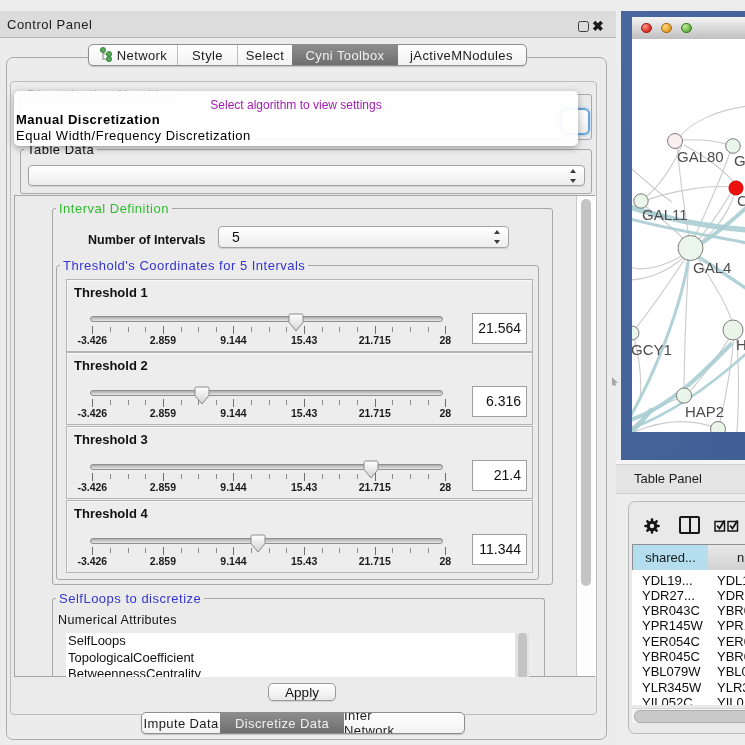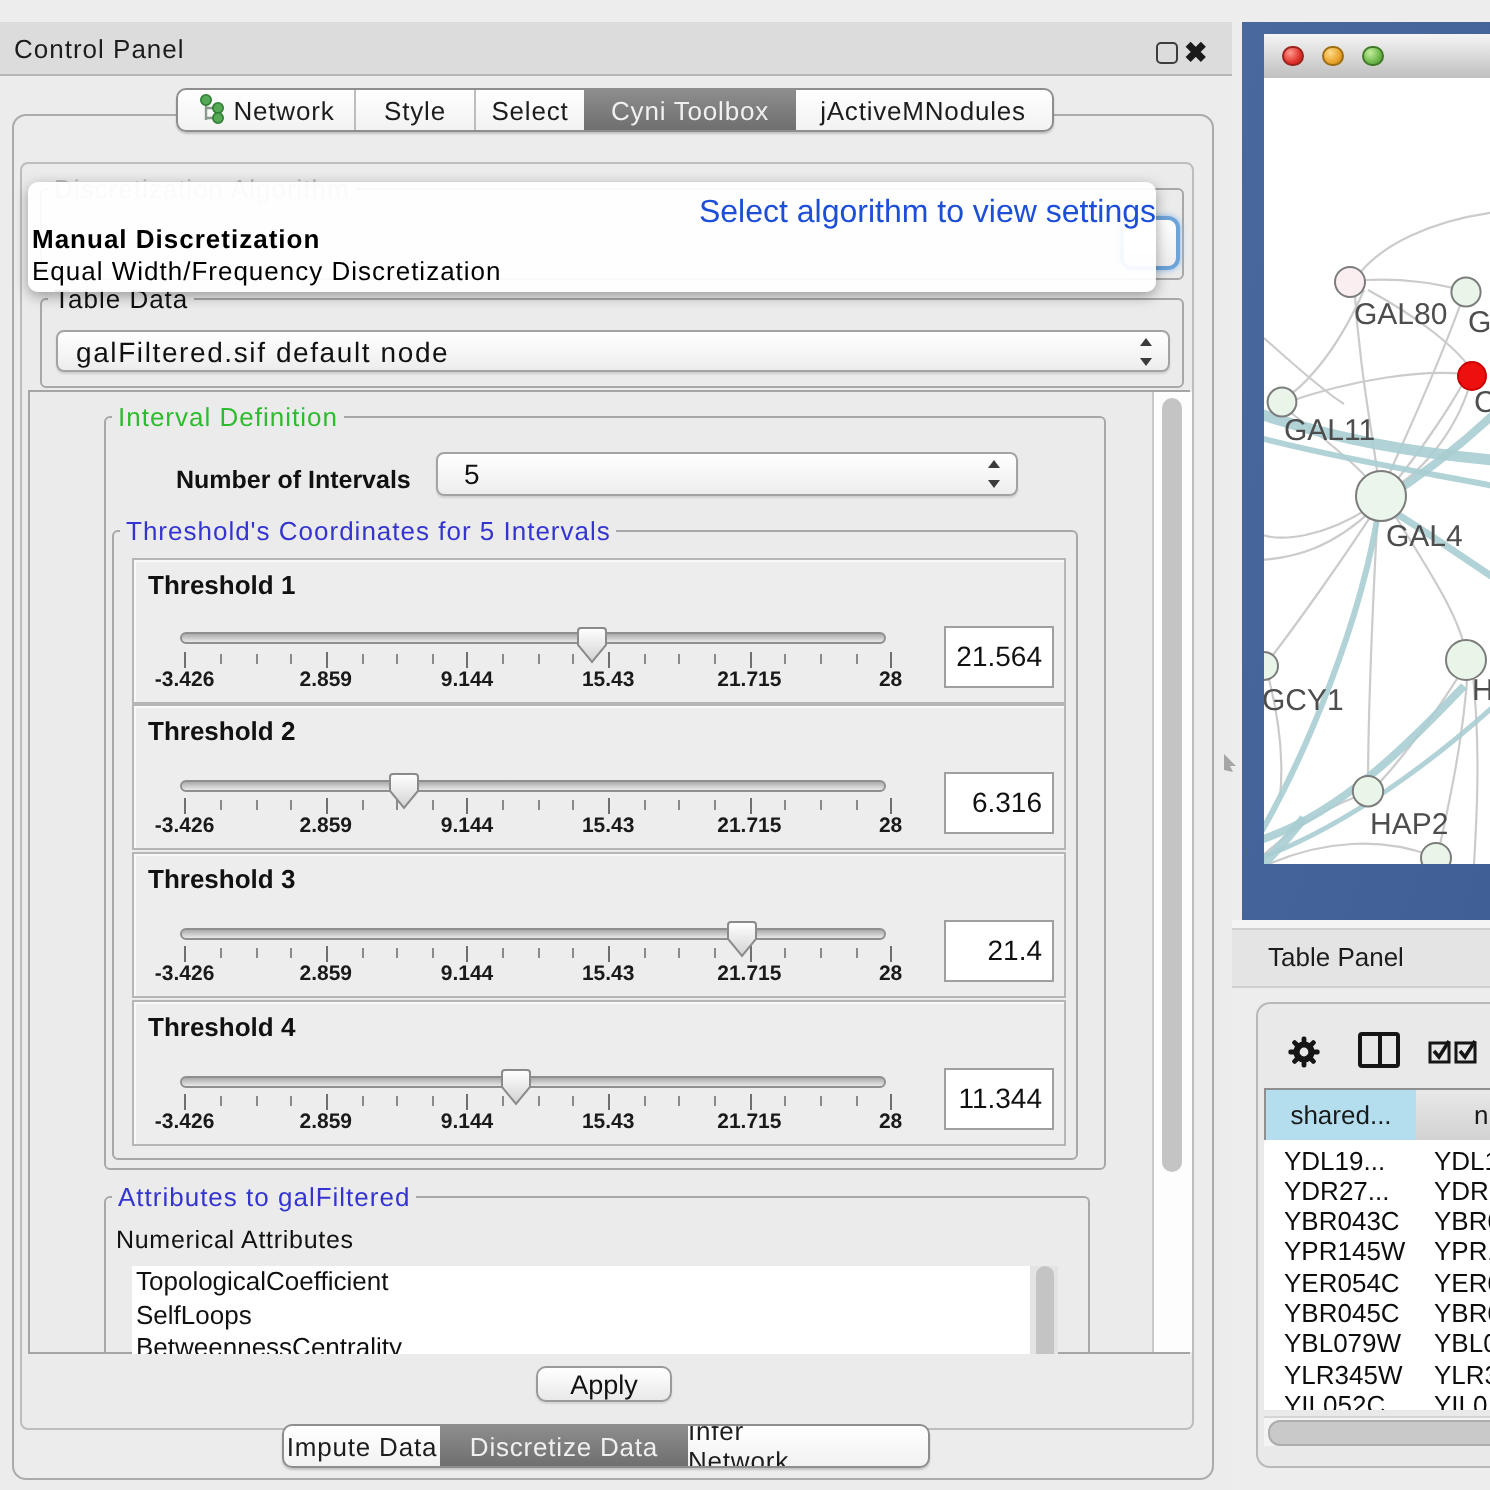--- a/index.html
+++ b/index.html
@@ -96,26 +96,25 @@
   <div class="abs grp" style="left:20px;top:83px;width:570px;height:44px;">
     <span class="gt" style="color:#b9b9b9;">Discretization Algorithm</span>
   </div>
 
   <div class="abs" style="left:560px;top:97px;width:26px;height:23px;border:2px solid #6da3d8;border-radius:6px;box-shadow:0 0 3px #85b7e8;background:linear-gradient(#fff,#ededed);"></div>
 
   <div class="abs grp" style="left:20px;top:138px;width:570px;height:43px;">
     <span class="gt" style="color:#111;">Table Data</span>
   </div>
   <div class="abs combo" style="left:28px;top:154px;width:555px;height:19px;">
-    <span class="ct">galFiltered.sif default node</span>
       <span class="arr"></span>
   </div>
 
   <div class="abs" style="left:14px;top:80px;width:564px;height:55px;background:rgba(255,255,255,0.93);border-radius:5px;box-shadow:0 2px 7px rgba(0,0,0,0.35);z-index:30;">
-    <div style="position:absolute;left:0;top:7px;width:100%;text-align:right;font-size:16px;color:#1d4ed8;">Select algorithm to view settings</div>
+    <div style="position:absolute;left:0;top:7px;width:100%;text-align:center;font-size:12px;color:#a21caf;">Select algorithm to view settings</div>
     <div style="position:absolute;left:2px;top:21px;font-size:13px;letter-spacing:0.5px;font-weight:bold;color:#000;">Manual Discretization</div>
     <div style="position:absolute;left:2px;top:37px;font-size:13px;letter-spacing:0.5px;color:#000;">Equal Width/Frequency Discretization</div>
   </div>
 
   <div class="abs" style="left:14px;top:184px;width:581px;height:482px;border:1px solid #a5a5a5;background:#ebebeb;box-sizing:border-box;"></div>
 
   <div class="abs" style="left:576px;top:185px;width:19px;height:480px;background:#fdfdfd;border-left:1px solid #c9c9c9;"></div>
   <div class="abs vsb" style="left:581px;top:188px;width:10px;height:387px;"></div>
 
   <div class="abs grp" style="left:52px;top:197px;width:499px;height:375px;">
@@ -316,26 +315,26 @@
             </linearGradient>
           </defs>
         </svg>
         <div class="vbox">
           <span>11.344</span>
         </div>
       </div>
     </div>
 
   <div class="abs grp" style="left:52px;top:587px;width:491px;height:90px;border-bottom:none;">
-    <span class="gt" style="color:#3434d0;">Attributes to galFiltered</span>
+    <span class="gt" style="color:#3434d0;">SelfLoops to discretize</span>
   </div>
   <div class="abs" style="left:58px;top:602px;font-size:12.5px;letter-spacing:0.35px;font-weight:normal;color:#111;">Numerical Attributes</div>
   <div id="attrlist" class="abs">
+    <div>SelfLoops</div>
     <div>TopologicalCoefficient</div>
-    <div>SelfLoops</div>
     <div>BetweennessCentrality</div>
   </div>
   <div class="abs" style="left:515px;top:622px;width:14px;height:44px;background:#e3e3e3;"></div>
   <div class="abs vsb" style="left:518px;top:622px;width:9px;height:50px;"></div>
 
   <div class="abs" style="left:15px;top:666px;width:560px;height:12px;background:#ebebeb;"></div>
 
   <div class="abs btn" style="left:268px;top:672px;width:66px;height:16px;">Apply</div>
 
   <div class="abs seg" style="left:141px;top:701px;width:322px;height:20px;">

